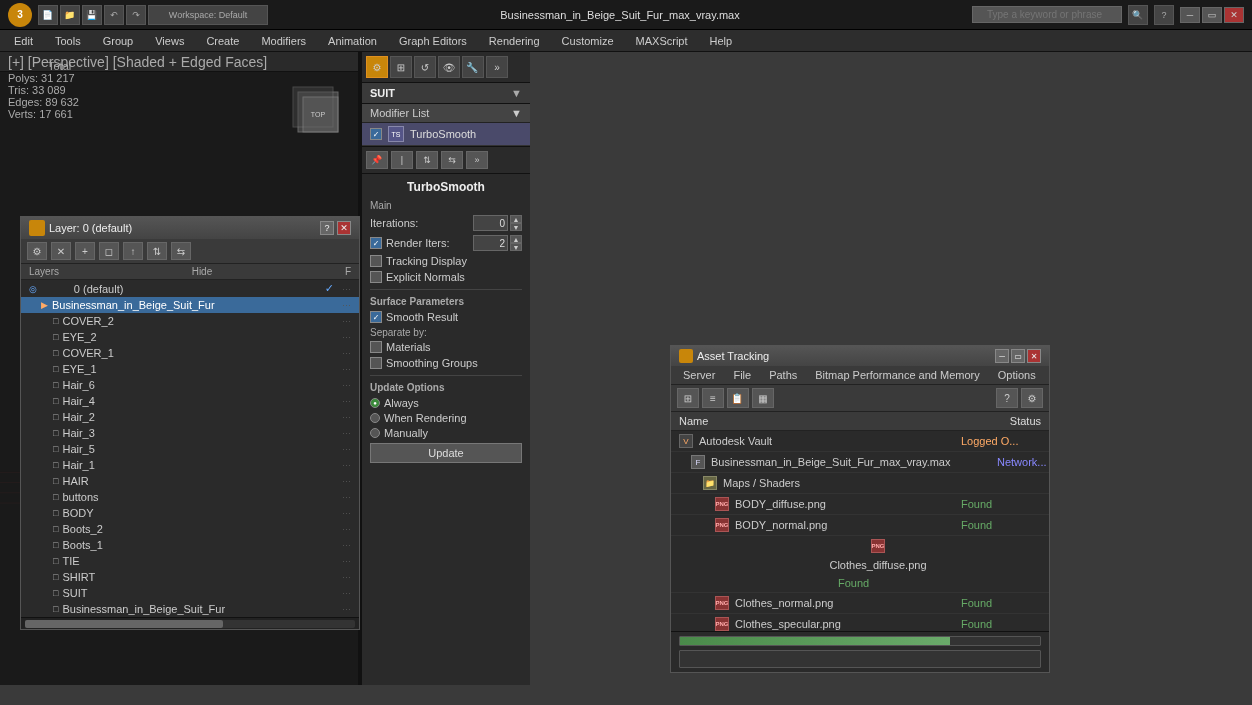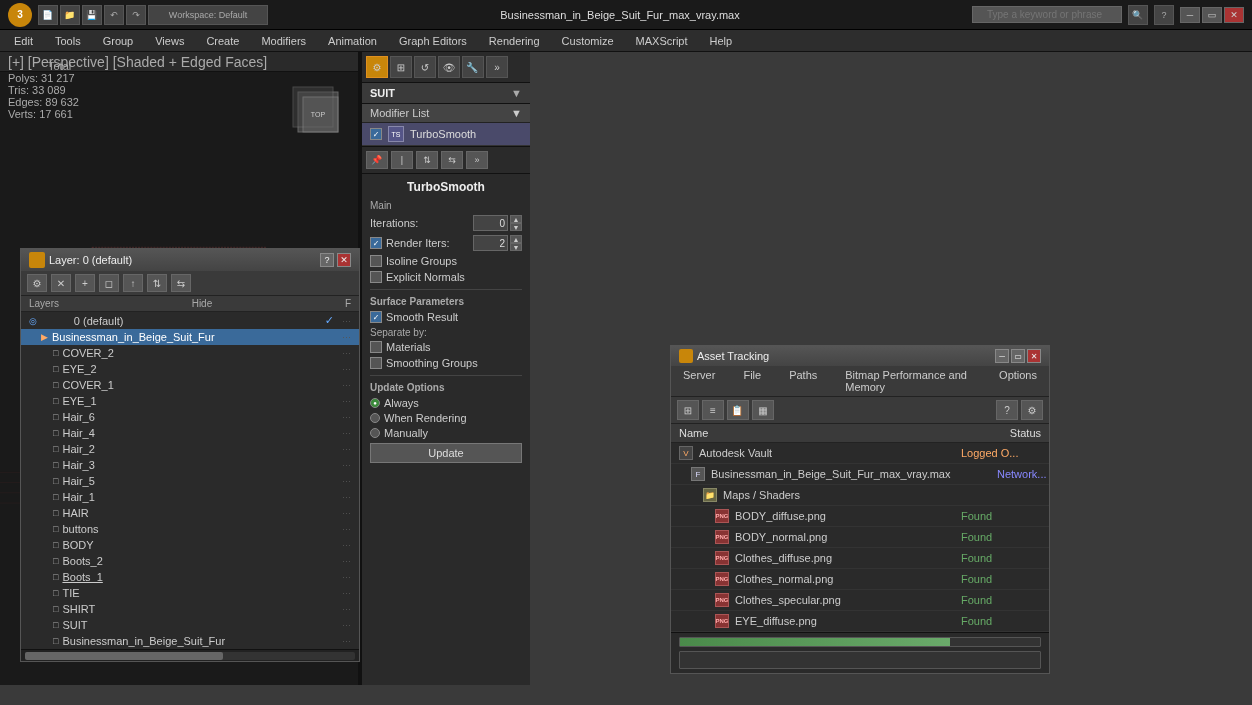--- a/index.html
+++ b/index.html
@@ -71,21 +71,21 @@
       left: 8px;
       font-size: 11px;
       color: #aaa;
       z-index: 5;
       pointer-events: none;
     }
 
     
     #layer-window {
       position: absolute;
-      top: 196px;
+      top: 164px;
       left: 20px;
       width: 340px;
       background: #fca5a5;
       border: 1px solid #555;
       z-index: 10;
     }
     #layer-title {
       background: linear-gradient(to bottom, #555, #444);
       padding: 3px 8px;
       display: flex;
@@ -298,21 +298,21 @@
     }
     .at-icon { width: 14px; height: 14px; background: #c8860a; border-radius: 2px; margin-right: 4px; display: inline-block; }
     .at-win-btns { display: flex; gap: 2px; }
     .at-win-btn { width: 14px; height: 14px; background: #666; border: 1px solid #888; display: flex; align-items: center; justify-content: center; font-size: 8px; color: #eee; cursor: pointer; }
     .at-win-btn.close { background: #aa3333; }
 
     #at-menubar {
       background: #3a3a3a;
       padding: 2px 4px;
       display: flex;
-      gap: 12px;
+      gap: 2px;
       border-bottom: 1px solid #222;
     }
     .at-menu { padding: 1px 8px; font-size: 11px; color: #ccc; cursor: pointer; }
 
     #at-toolbar {
       background: #3a3a3a;
       padding: 3px 6px;
       display: flex;
       gap: 3px;
       align-items: center;
@@ -529,21 +529,21 @@
             <span style="flex:1;">BODY</span>
             <span style="color:#555;font-size:9px;margin-left:4px;">···</span>
           </div>
           <div class="layer-item" style="padding-left: 32px;">
             <span style="color:#aaa;font-size:9px;">□</span>
             <span style="flex:1;">Boots_2</span>
             <span style="color:#555;font-size:9px;margin-left:4px;">···</span>
           </div>
           <div class="layer-item" style="padding-left: 32px;">
             <span style="color:#aaa;font-size:9px;">□</span>
-            <span style="flex:1;text-decoration:underline;">Boots_1</span>
+            <span style="flex:1;">Boots_1</span>
             <span style="color:#555;font-size:9px;margin-left:4px;">···</span>
           </div>
           <div class="layer-item" style="padding-left: 32px;">
             <span style="color:#aaa;font-size:9px;">□</span>
             <span style="flex:1;">TIE</span>
             <span style="color:#555;font-size:9px;margin-left:4px;">···</span>
           </div>
           <div class="layer-item" style="padding-left: 32px;">
             <span style="color:#aaa;font-size:9px;">□</span>
             <span style="flex:1;">SHIRT</span>
@@ -703,21 +703,21 @@
           <input class="ts-input" type="text" value="2" style="">
           <div class="ts-arrows">
             <div class="ts-arrow">▲</div>
             <div class="ts-arrow">▼</div>
           </div>
         </div>
       </div>
 
       <div class="ts-checkbox-row">
         <div class="ts-checkbox"></div>
-        <span>Isoline Groups</span>
+        <span>Tracking Display</span>
       </div>
 
       <div class="ts-checkbox-row">
         <div class="ts-checkbox"></div>
         <span>Explicit Normals</span>
       </div>
 
       <hr class="ts-divider">
 
       <div class="ts-surface-params">Surface Parameters</div>
@@ -818,21 +818,21 @@
       <div class="at-row" style="padding-left: 44px;">
         <span class="at-icon-sm at-icon-png">PNG</span>
         <span class="at-name">BODY_diffuse.png</span>
         <span class="at-status found">Found</span>
       </div>
       <div class="at-row" style="padding-left: 44px;">
         <span class="at-icon-sm at-icon-png">PNG</span>
         <span class="at-name">BODY_normal.png</span>
         <span class="at-status found">Found</span>
       </div>
-      <div class="at-row" style="padding-left: 44px;">
+      <div class="at-row" style="padding-left: 44px; flex-direction: column;">
         <span class="at-icon-sm at-icon-png">PNG</span>
         <span class="at-name">Clothes_diffuse.png</span>
         <span class="at-status found">Found</span>
       </div>
       <div class="at-row" style="padding-left: 44px;">
         <span class="at-icon-sm at-icon-png">PNG</span>
         <span class="at-name">Clothes_normal.png</span>
         <span class="at-status found">Found</span>
       </div>
       <div class="at-row" style="padding-left: 44px;">

